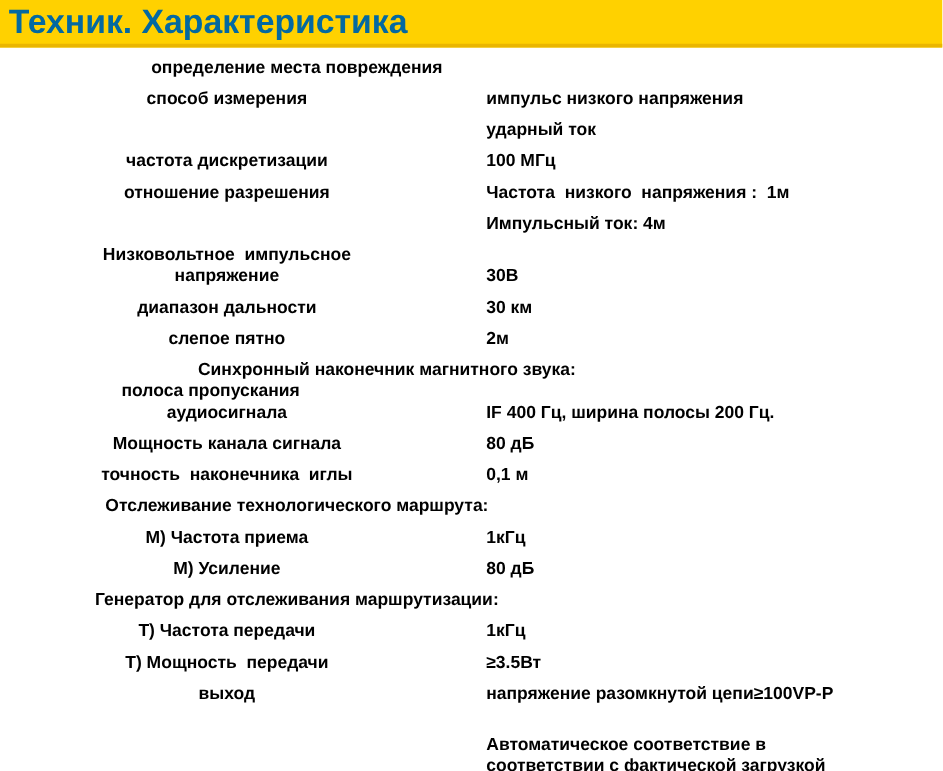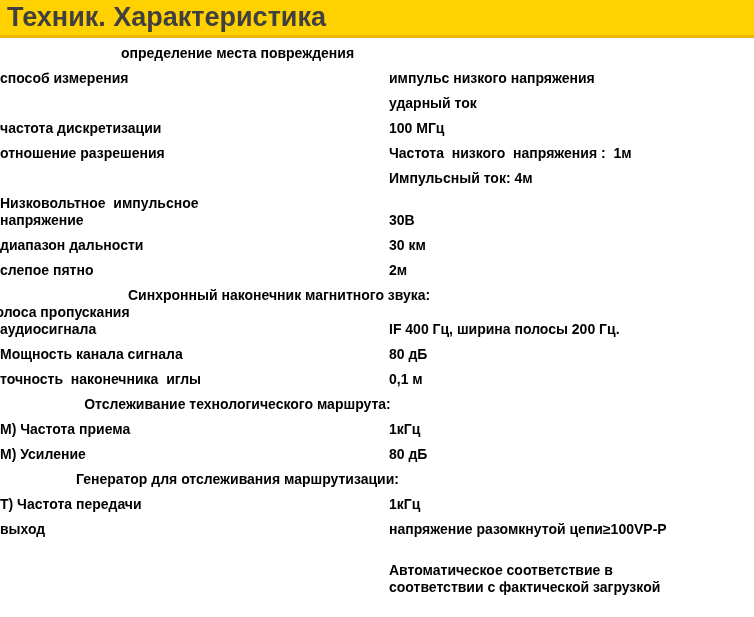--- a/index.html
+++ b/index.html
@@ -43,41 +43,41 @@
   .row {
     display: flex;
     align-items: flex-start;
     line-height: 17px;
     margin: 0 0 8px 0;
   }
   .row.bottom { align-items: flex-end; }
   .lbl {
     flex: none;
     width: 363px;
-    text-align: left;
+    text-align: center;
     white-space: pre-wrap;
   }
   .lbl .ln { display: block; white-space: pre; }
   .val {
     margin-left: 26px;
     max-width: 360px;
     white-space: pre-wrap;
   }
   .val p { margin: 0; white-space: pre; line-height: 17px; }
   
   .val p.gap { margin-bottom: 24px; }
   
   .row.wrap3 .lbl .ln:nth-child(1) { position: relative; left: 128px; }
   .row.wrap3 .lbl .ln:nth-child(2) { position: relative; left: -13px; }
 </style>
 </head>
 <body>
 
 <div class="titlebar" style="background: rgb(255, 209, 0); border-bottom-color: rgb(234, 182, 0);">
-  <span class="title" style="color: #404040;">Техник. Характеристика</span>
+  <span class="title" style="color: #0369a1;">Техник. Характеристика</span>
 </div>
 
 <div class="content" id="spec-table">
     <div class="section">определение места повреждения</div>
     <div class="row">
       <div class="lbl">способ измерения</div>
       <div class="val">импульс низкого напряжения</div>
     </div>
     <div class="row">
       <div class="lbl"></div>
@@ -127,16 +127,20 @@
     <div class="row">
       <div class="lbl">М) Усиление</div>
       <div class="val">80 дБ</div>
     </div>
     <div class="section">Генератор для отслеживания маршрутизации:</div>
     <div class="row">
       <div class="lbl">Т) Частота передачи</div>
       <div class="val">1кГц</div>
     </div>
     <div class="row">
+      <div class="lbl">Т) Мощность  передачи</div>
+      <div class="val">≥3.5Вт</div>
+    </div>
+    <div class="row">
       <div class="lbl">выход</div>
       <div class="val"><p class="gap">напряжение разомкнутой цепи≥100VP-P</p><p>Автоматическое соответствие в</p><p>соответствии с фактической загрузкой</p></div>
     </div>
   </div>
 
 </body></html>

